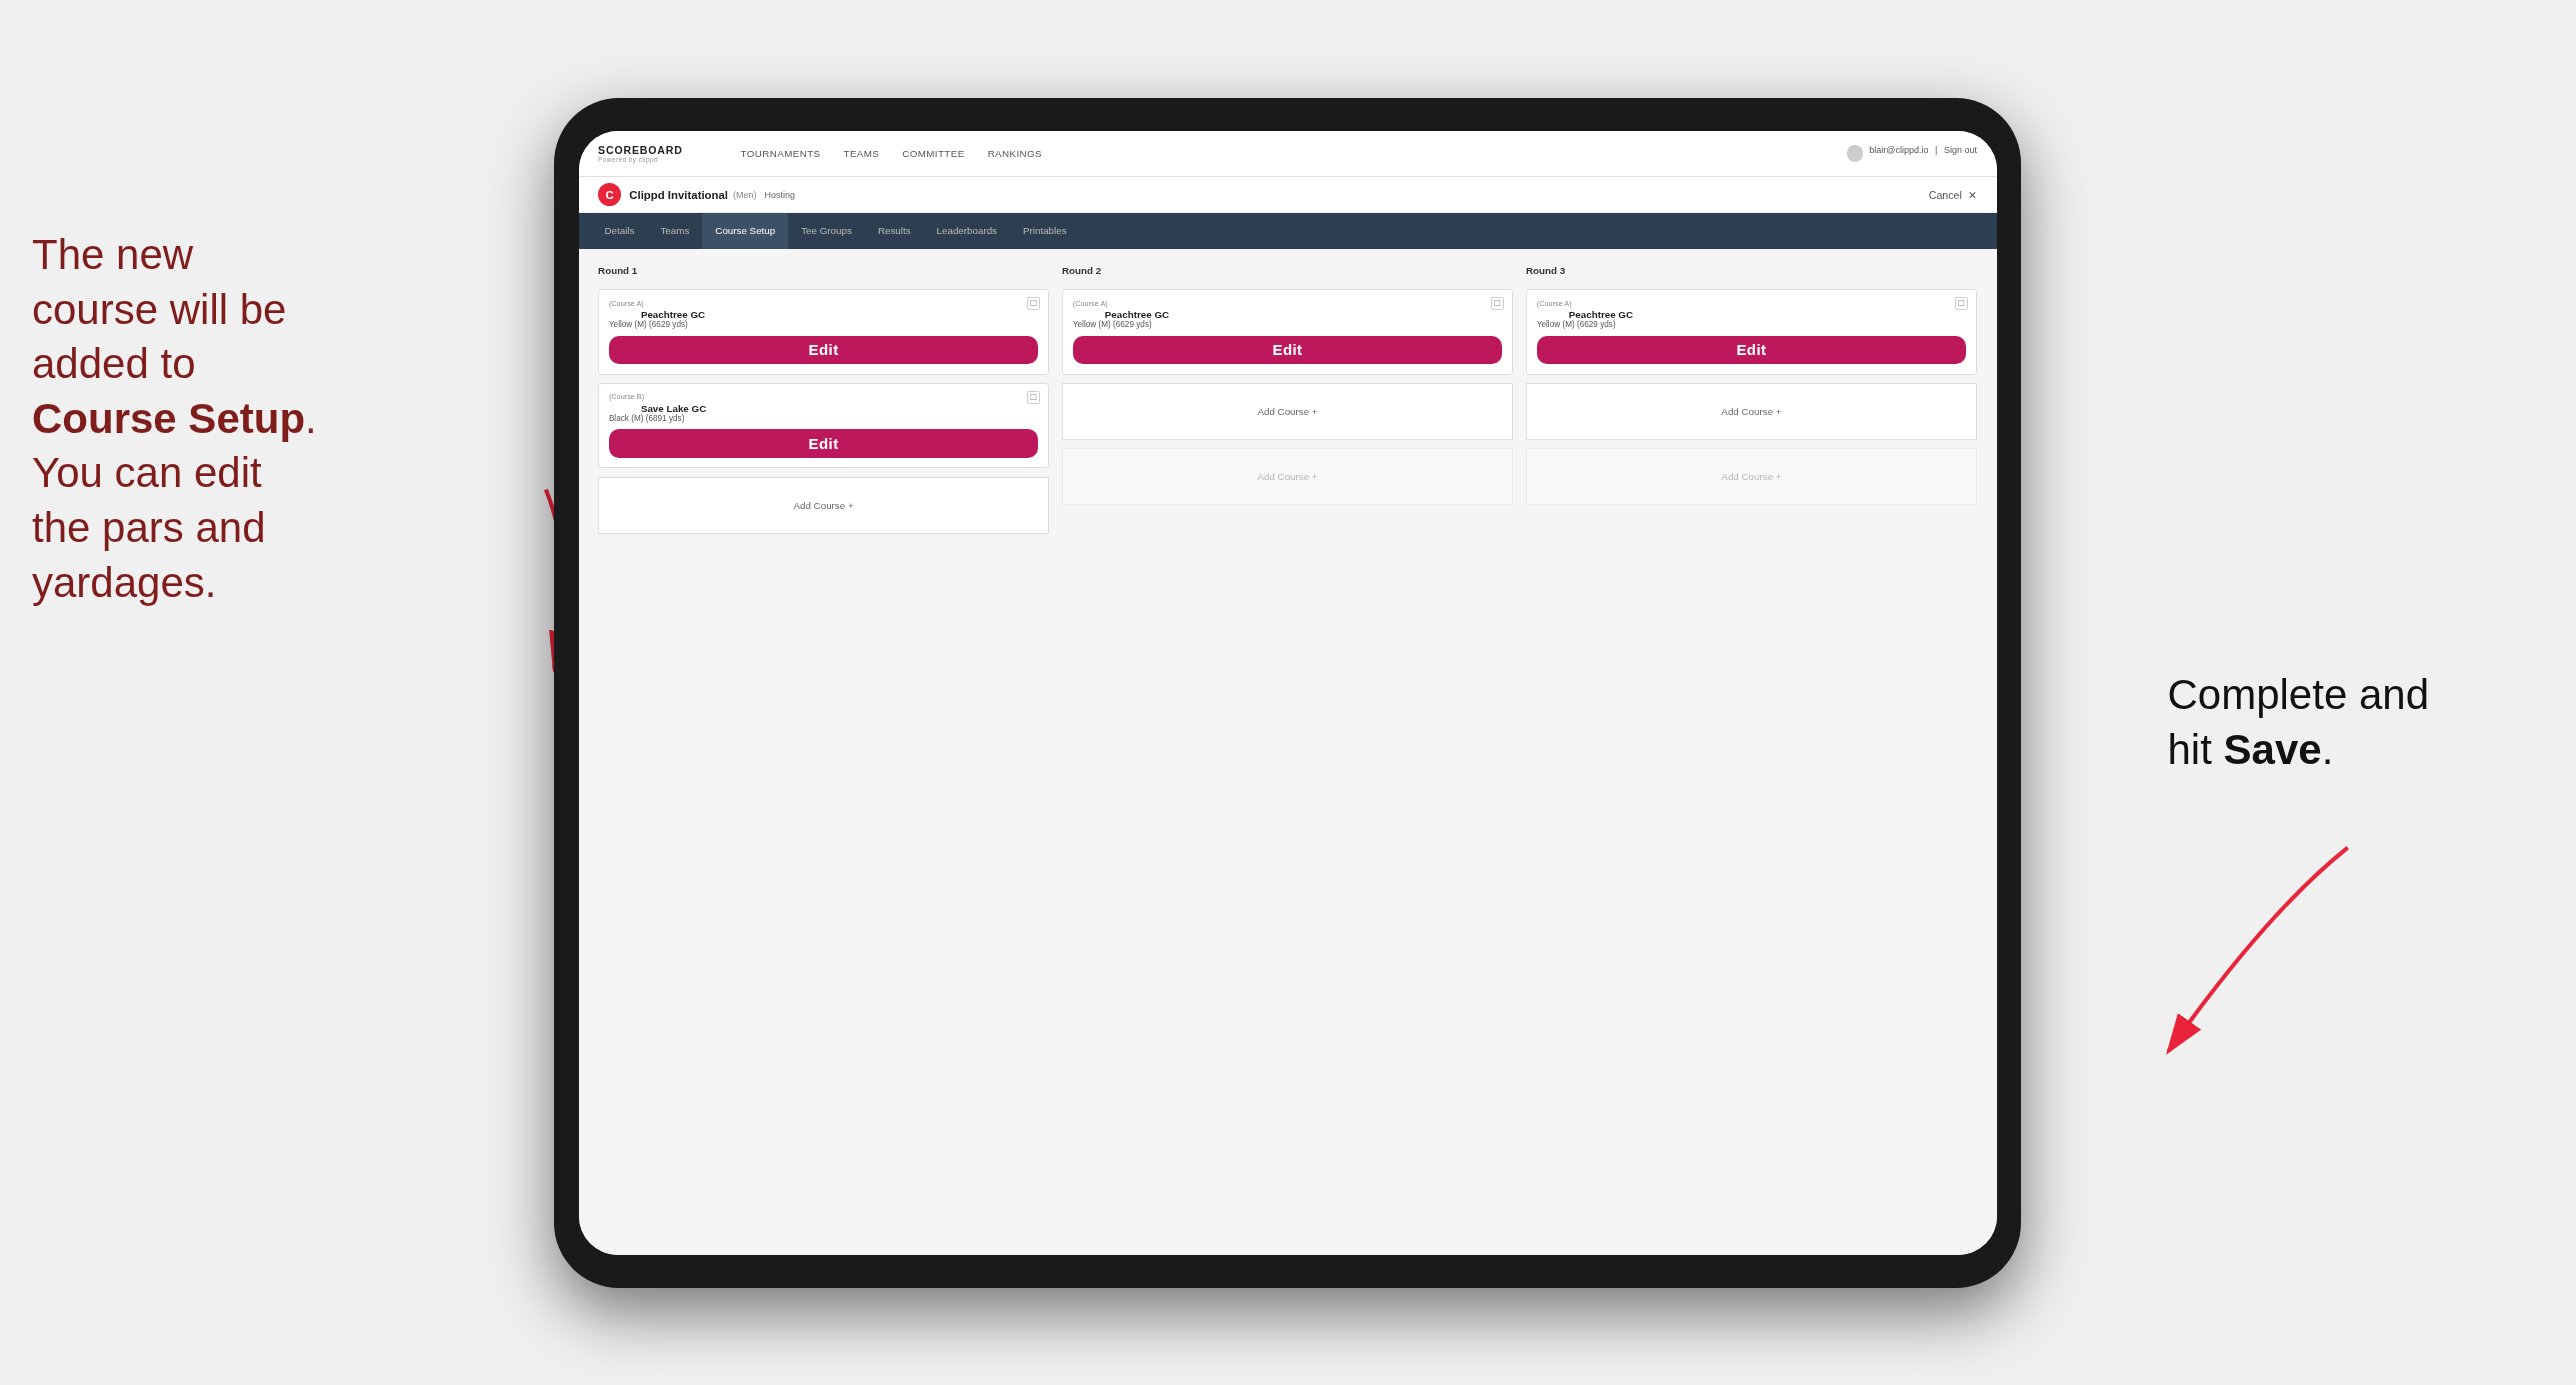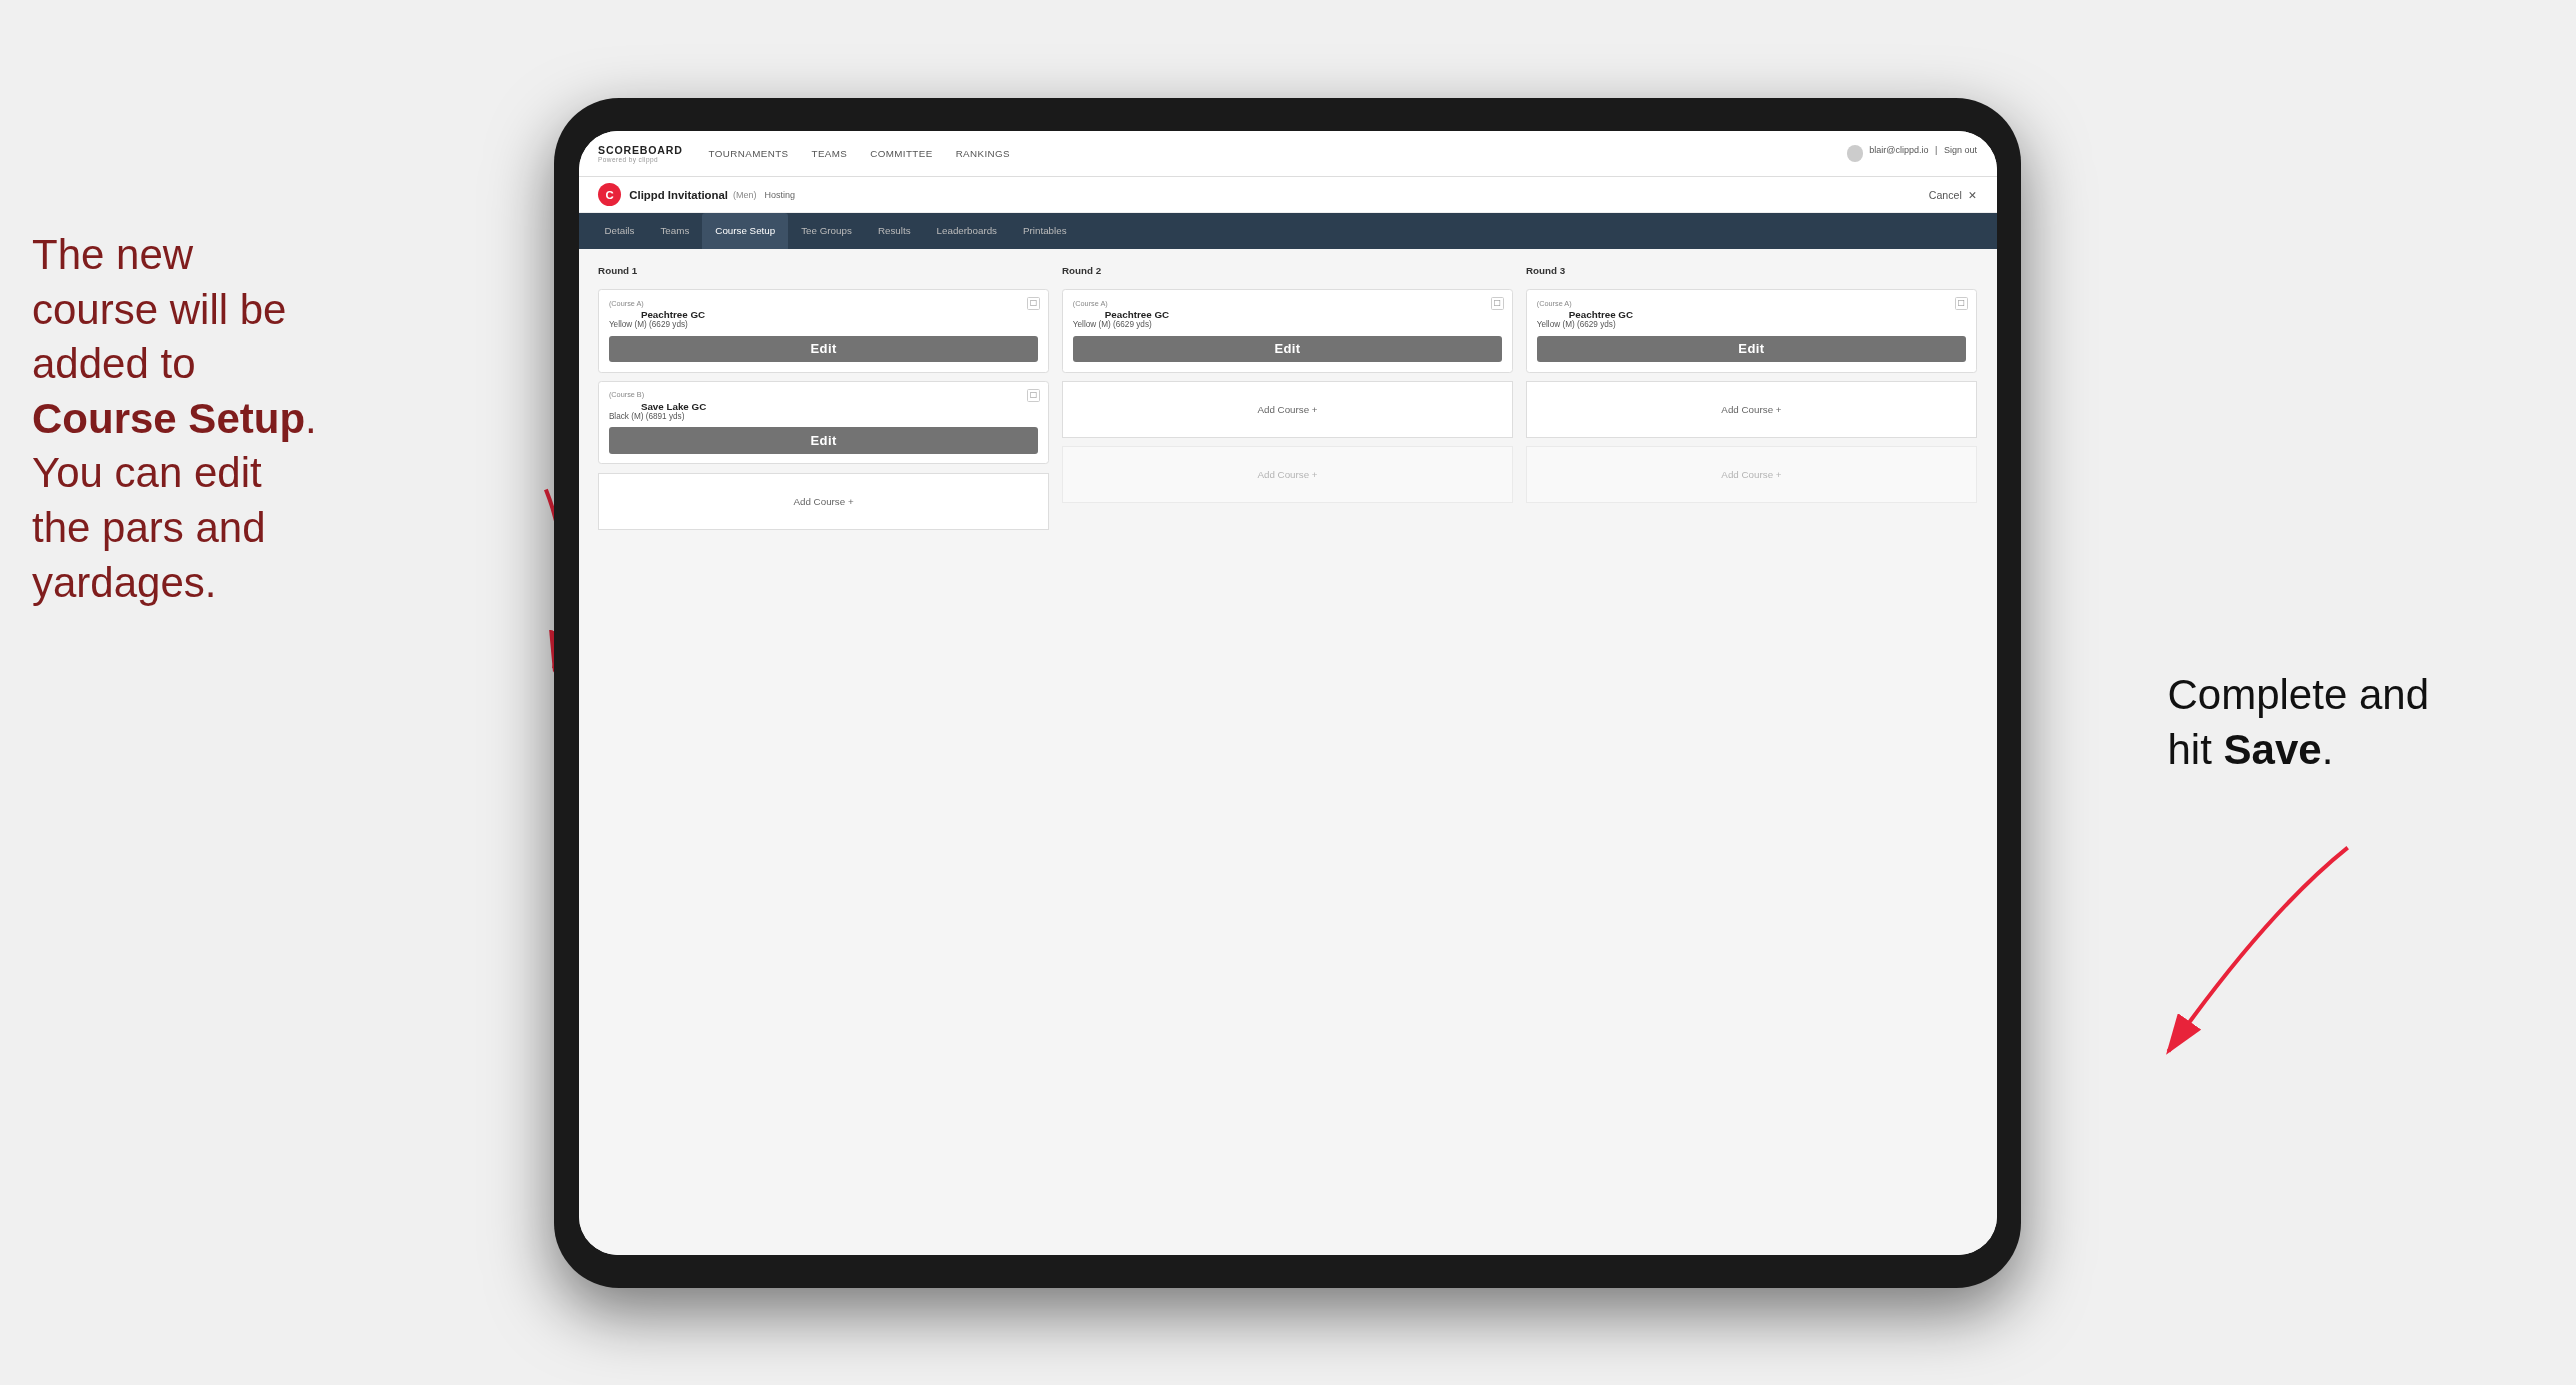--- a/index.html
+++ b/index.html
@@ -62,20 +62,21 @@
 
     
     .top-nav {
       background: #fff;
       border-bottom: 0.8px solid #ddd;
       padding: 0 19.6px;
       display: flex;
       align-items: center;
       height: 46px;
       flex-shrink: 0;
+      gap: 32px;
     }
 
     .scoreboard-logo {
       margin-right: 26px;
     }
     .scoreboard-logo .logo-top {
       font-size: 10.6px;
       font-weight: 900;
       letter-spacing: 0.8px;
       color: #222;
@@ -231,26 +232,26 @@
       margin-left: 32px;
     }
     .course-tee {
       font-size: 8.2px;
       color: #555;
       margin-bottom: 6.5px;
     }
 
     .edit-btn {
       width: 100%;
-      background: #737373;
+      background: #be185d;
       color: #fff;
       border: none;
-      border-radius: 3px;
+      border-radius: 10px;
       padding: 5.7px 0;
-      font-size: 13px;
+      font-size: 15px;
       font-weight: 600;
       cursor: pointer;
       letter-spacing: 0.4px;
     }
 
     .card-remove {
       position: absolute;
       top: 6.5px;
       right: 8.2px;
       width: 13px;

